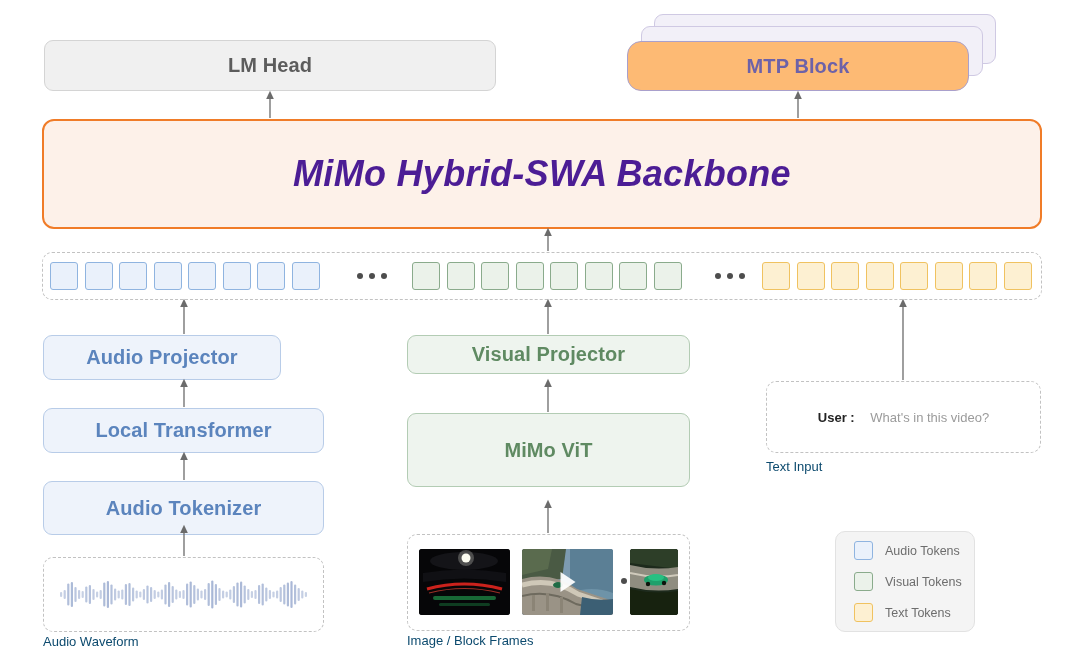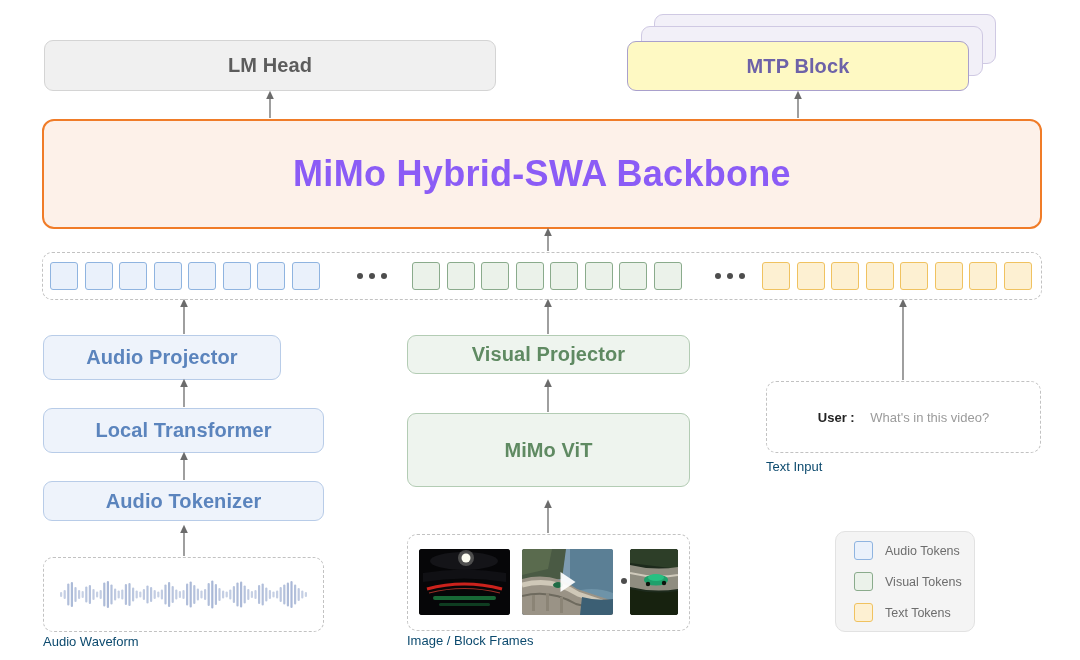--- a/index.html
+++ b/index.html
@@ -16,26 +16,26 @@
     display:flex;align-items:center;justify-content:center;
     border-radius:9px;border:1px solid transparent;
     font-size:20px;letter-spacing:.1px;text-align:center;font-weight:bold;
   }
 
   
   .lm-head{background:#f0f0f0;border-color:#d4d4d4;color:#5c5c5c;}
 
   
   .mtp-shadow{background:#f2f0f8;border:1px solid #cfc9e3;border-radius:9px;}
-  .mtp-front{background:#fef9c3;border-color:#a9a0cc;color:#6d62a8;}
+  .mtp-front{background:#fdba74;border-color:#a9a0cc;color:#6d62a8;border-radius:14px;}
 
   
   .backbone{
     background:#fdf1e9;border:2px solid #f07c28;border-radius:12px;
-    color:#8b5cf6;font-size:36px;font-weight:700;letter-spacing:.3px;
+    color:#4c1d95;font-size:36px;font-weight:700;letter-spacing:.3px;font-style:italic;
   }
 
   
   .dashed{
     position:absolute;box-sizing:border-box;
     border:1.4px dashed #c2c2c2;border-radius:10px;background:transparent;
   }
 
   
   .tok{position:absolute;box-sizing:border-box;border-radius:3px;border:1.4px solid;}
@@ -138,21 +138,21 @@
       <i></i>
     </div>
   </div>
 
 <div class="node blue" style="left:43px;top:335px;width:238px;height:45px;">
   <span>Audio Projector</span>
 </div>
 <div class="node blue" style="left:43px;top:408px;width:281px;height:45px;">
   <span>Local Transformer</span>
 </div>
-<div class="node blue" style="left:43px;top:481px;width:281px;height:40px;justify-content:center;">
+<div class="node blue" style="left:43px;top:481px;width:281px;height:54px;justify-content:center;">
   <span>Audio Tokenizer</span>
 </div>
 
 <div class="dashed" style="left:43px;top:557px;width:281px;height:75px;"></div>
 <svg class="abs" style="left:60px;top:567px;width:247px;height:55px;" viewBox="0 0 247 55" preserveAspectRatio="none">
   <g fill="#a8b7d6" id="wave-group">
       <rect x="0.00" y="25.00" width="2.2" height="5" rx="1.1" opacity="0.63"></rect>
       <rect x="3.60" y="23.00" width="2.2" height="9" rx="1.1" opacity="0.69"></rect>
       <rect x="7.20" y="16.50" width="2.2" height="22" rx="1.1" opacity="0.90"></rect>
       <rect x="10.80" y="15.00" width="2.2" height="25" rx="1.1" opacity="0.95"></rect>

